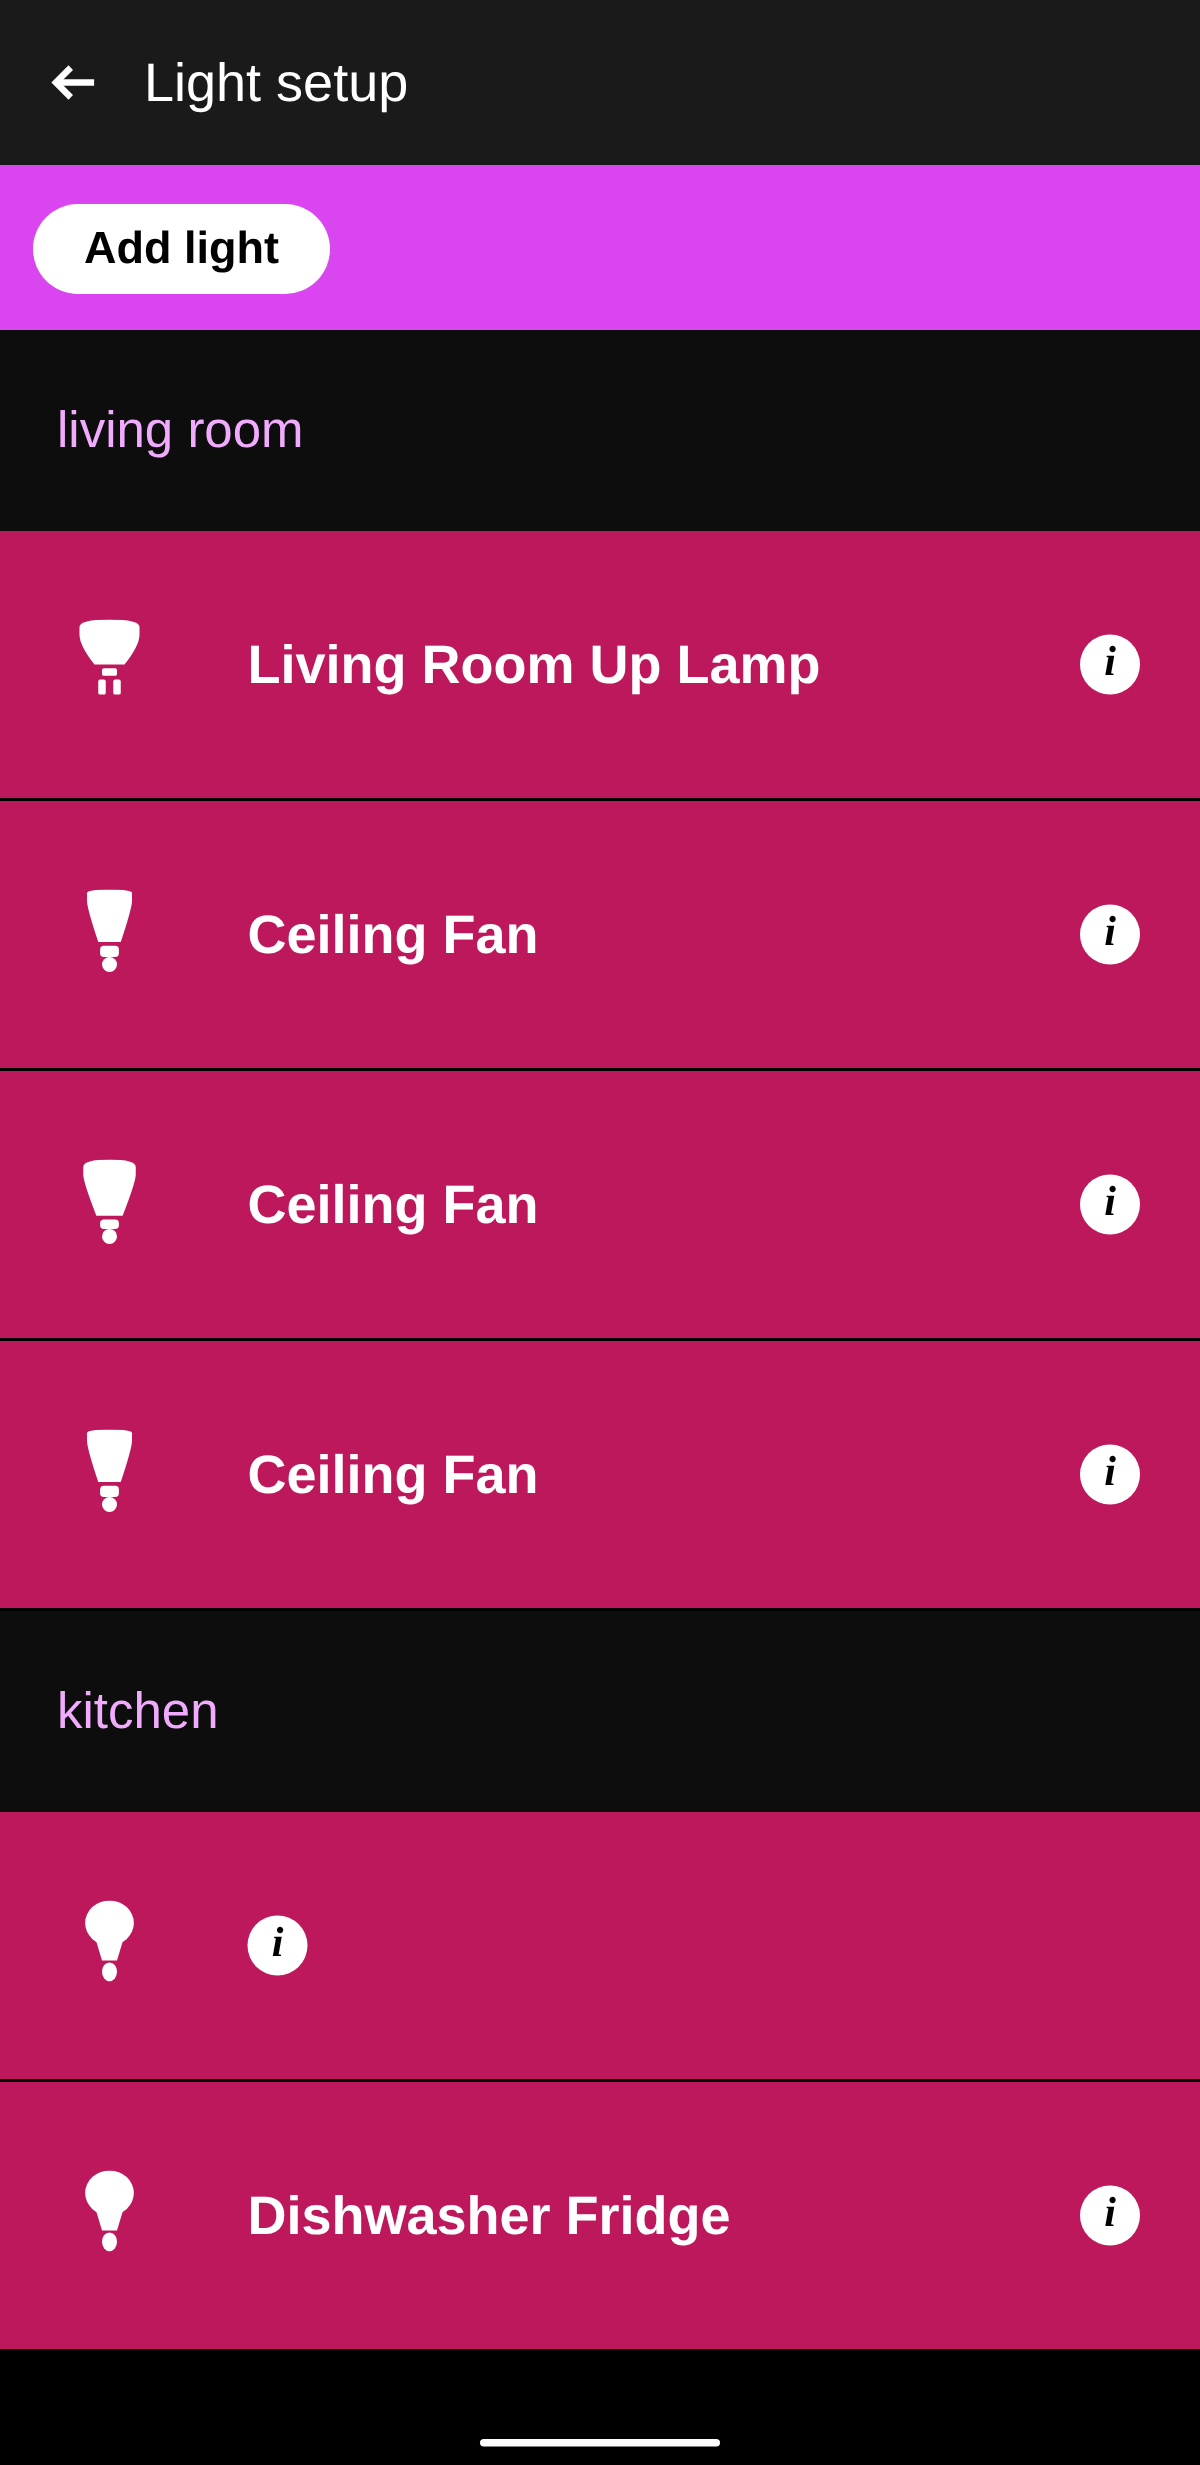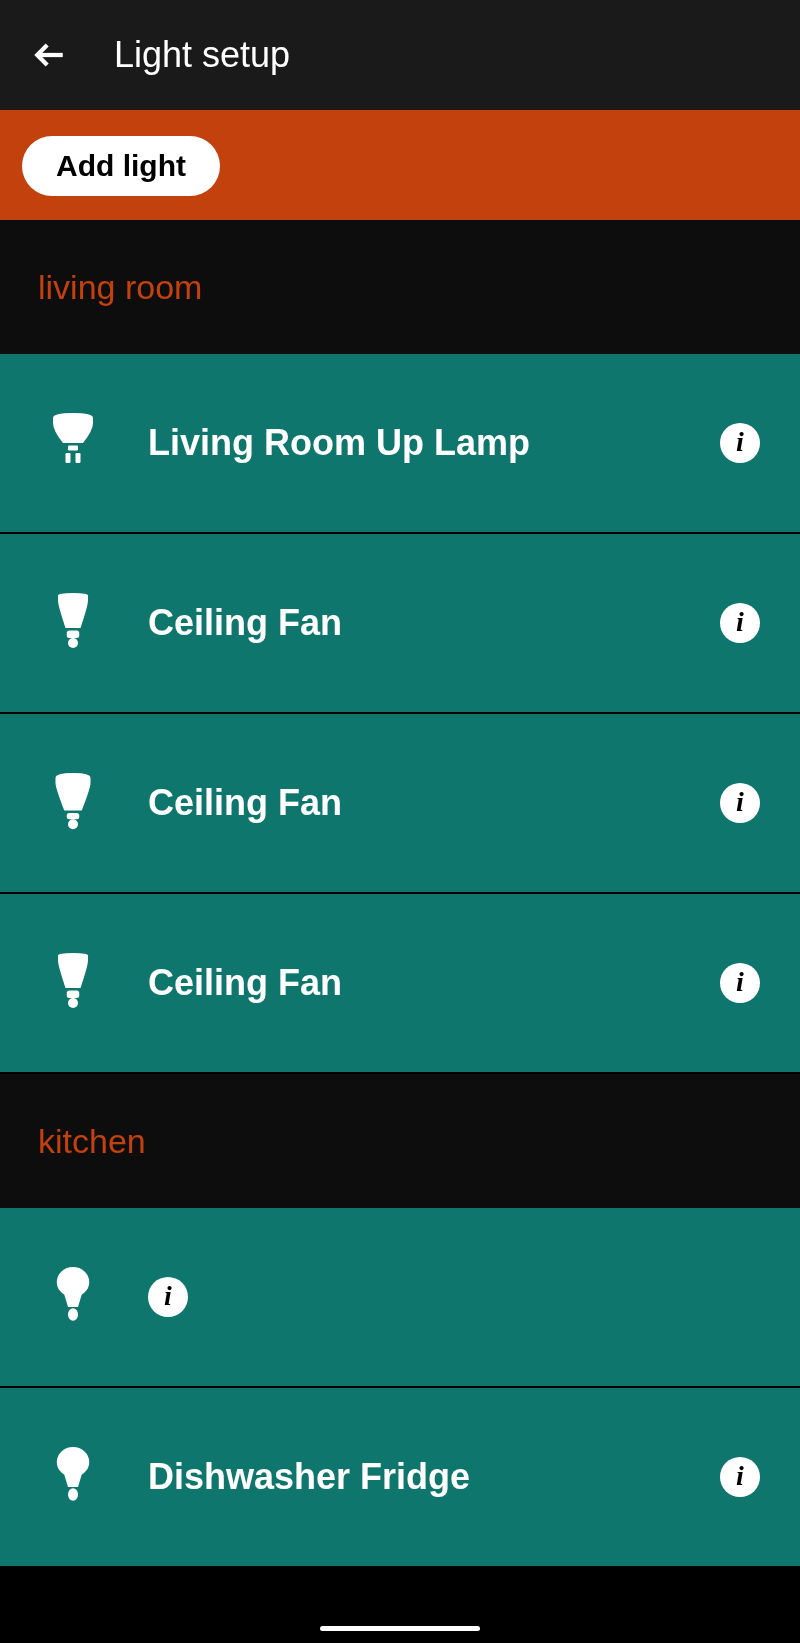--- a/index.html
+++ b/index.html
@@ -15,21 +15,21 @@
       color: #ffffff;
       overflow: hidden;
       position: relative;
     }
     .header {
       background: #1a1a1a;
       height: 110px;
       display: flex;
       align-items: center;
       padding: 0 30px;
-      gap: 44px;
+      gap: 26px;
     }
     .back-arrow {
       width: 40px;
       height: 40px;
       display: flex;
       align-items: center;
       justify-content: center;
     }
     .back-arrow svg {
       width: 34px;
@@ -37,21 +37,21 @@
       stroke: #ffffff;
       stroke-width: 3;
       fill: none;
     }
     .page-title {
       font-size: 36px;
       font-weight: 500;
       color: #ffffff;
     }
     .toolbar {
-      background: #c2410c;
+      background: #d946ef;
       padding: 26px 22px;
       height: 110px;
     }
     .add-button {
       background: #ffffff;
       color: #000000;
       border: none;
       border-radius: 30px;
       padding: 0 34px;
       font-size: 30px;
@@ -62,30 +62,30 @@
     .section-header {
       background: #0d0d0d;
       height: 134px;
       display: flex;
       align-items: center;
       padding: 0 38px;
     }
     .section-title {
       font-size: 34px;
       font-weight: 400;
-      color: #c2410c;
+      color: #f0abfc;
     }
     .light-row {
-      background: #0f766e;
+      background: #be185d;
       height: 178px;
       display: flex;
       align-items: center;
       padding: 0 40px 0 48px;
       margin-bottom: 2px;
-      gap: 50px;
+      gap: 67px;
     }
     .light-icon {
       width: 50px;
       height: 56px;
       display: flex;
       align-items: center;
       justify-content: center;
       flex-shrink: 0;
     }
     .light-name {

